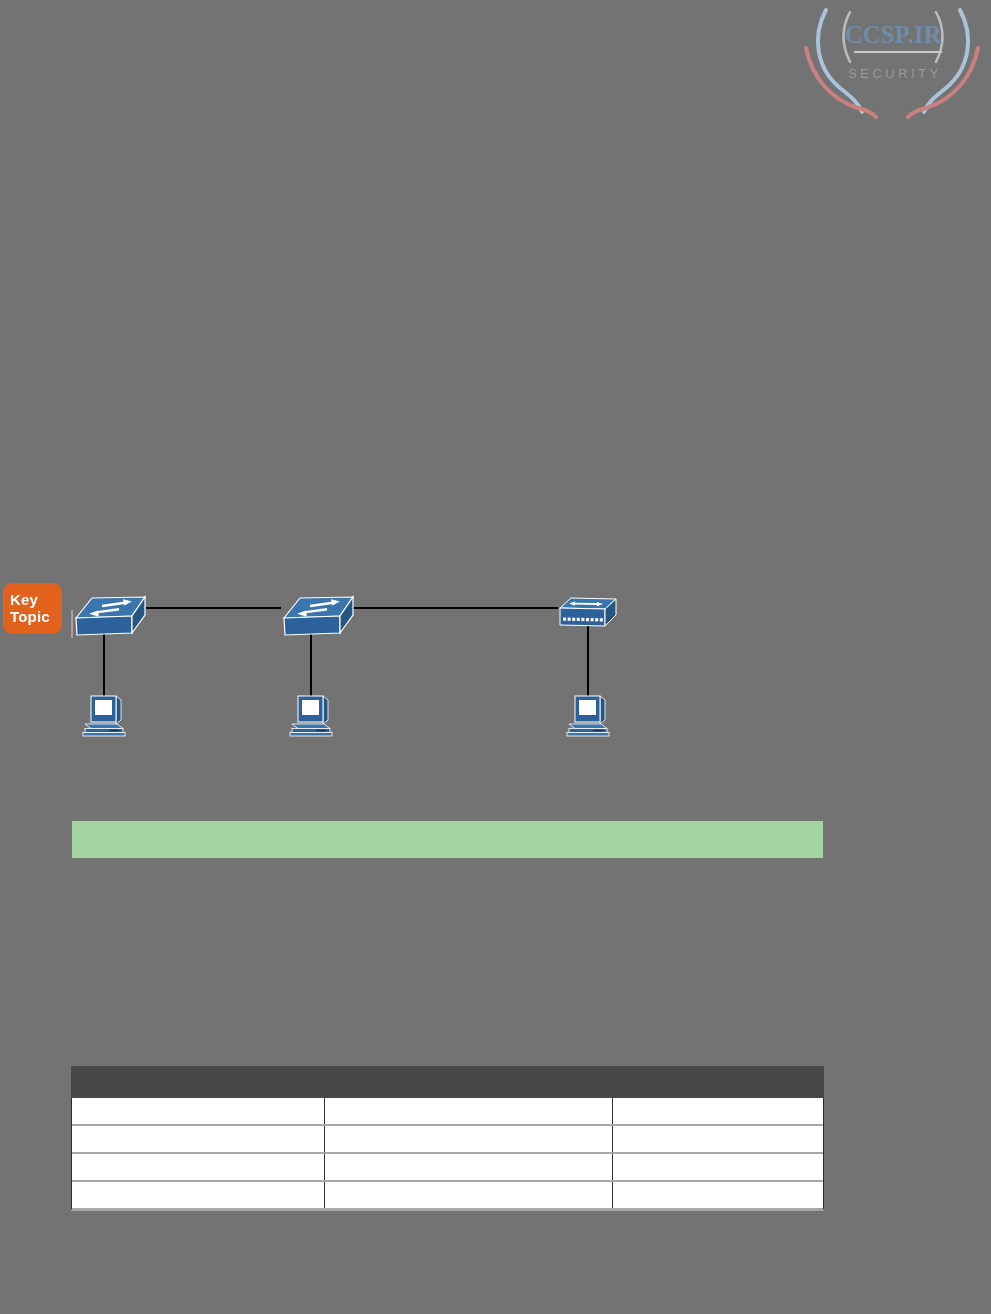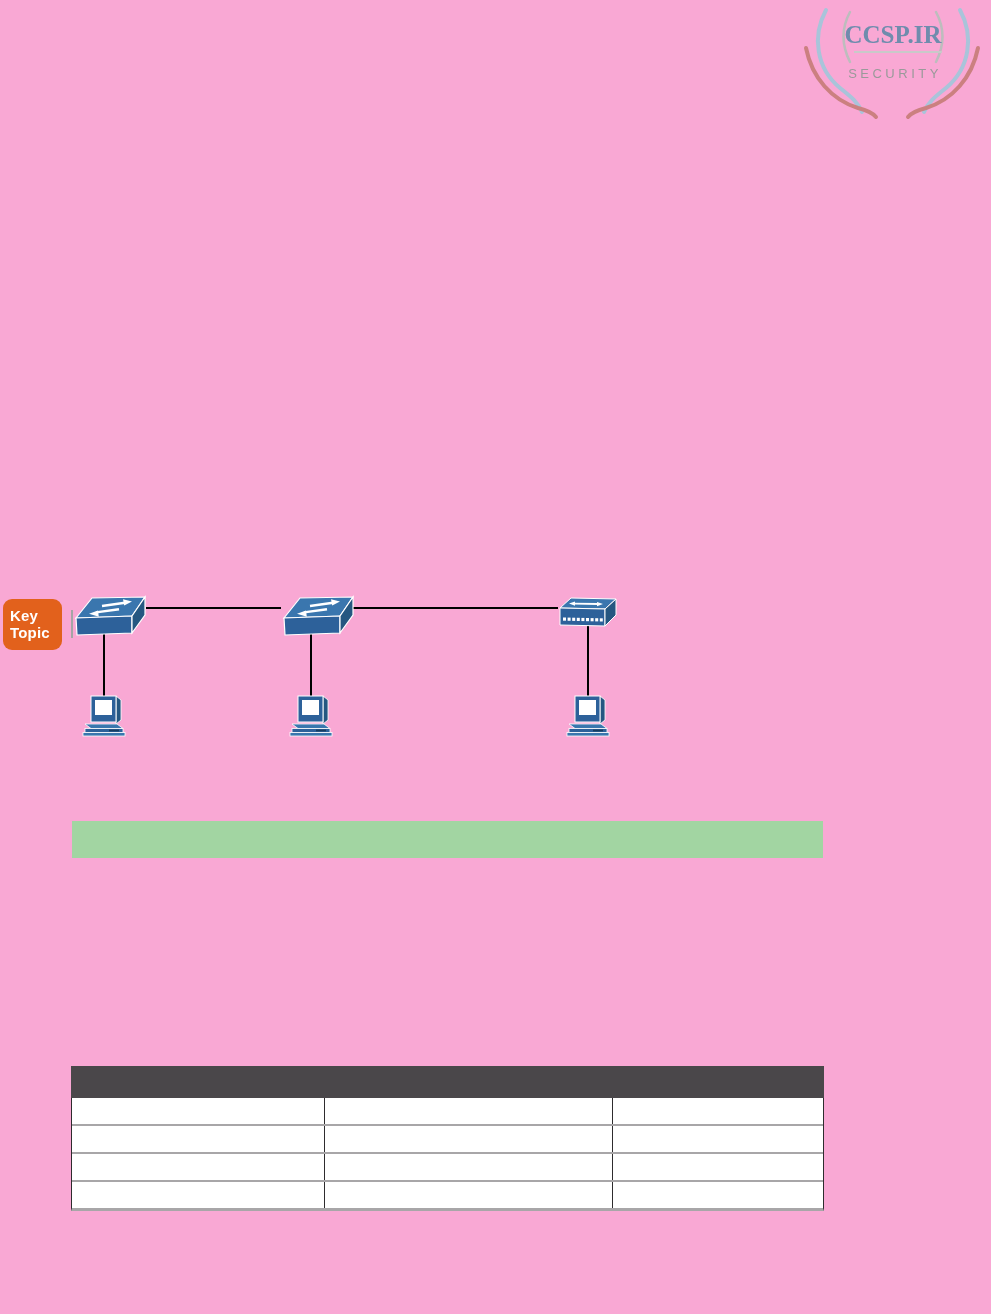--- a/index.html
+++ b/index.html
@@ -1,25 +1,25 @@
 <!DOCTYPE html>
 <html><head>
 <meta charset="utf-8">
 <style>
   html,body{margin:0;padding:0;background:#ffffff;}
-  .page{position:relative;width:991px;height:1314px;background:#f9a8d4;overflow:hidden;
+  .page{position:relative;width:991px;height:1314px;background:#737373;overflow:hidden;
         font-family:"Liberation Sans",sans-serif;}
 
   
   .logo{position:absolute;left:796px;top:2px;width:192px;height:120px;}
   .logo text.brand{font-family:"Liberation Serif",serif;font-weight:bold;font-size:25px;fill:#6f8cad;}
   .logo text.sub{font-family:"Liberation Sans",sans-serif;font-size:13px;fill:#9a9a9a;letter-spacing:3.5px;}
 
   
-  .key-topic{position:absolute;left:3px;top:599px;width:59px;height:51px;background:#e2611c;
+  .key-topic{position:absolute;left:3px;top:583px;width:59px;height:51px;background:#e2611c;
              border-radius:9px;color:#ffffff;font-weight:bold;font-size:15px;line-height:17px;
              padding:8px 0 0 7px;box-sizing:border-box;letter-spacing:0.2px;}
   .vline-artifact{position:absolute;left:71px;top:610px;width:2px;height:28px;background:#a5a5a5;}
 
   
   .diagram{position:absolute;left:60px;top:585px;width:600px;height:155px;}
 
   
   .green-bar{position:absolute;left:72px;top:821px;width:751px;height:37px;background:#a2d5a2;}
 

